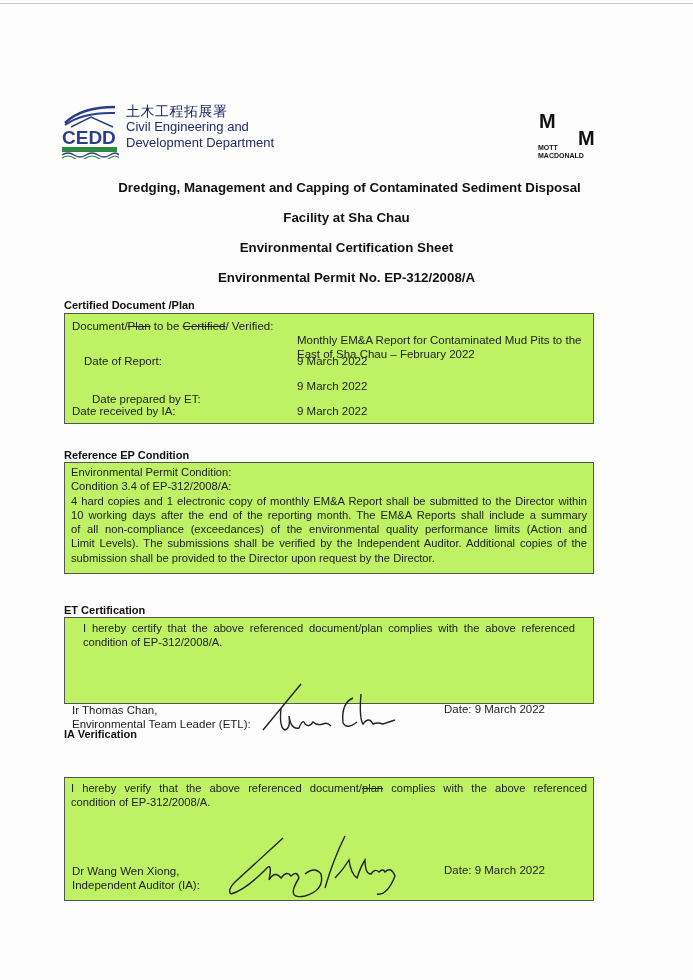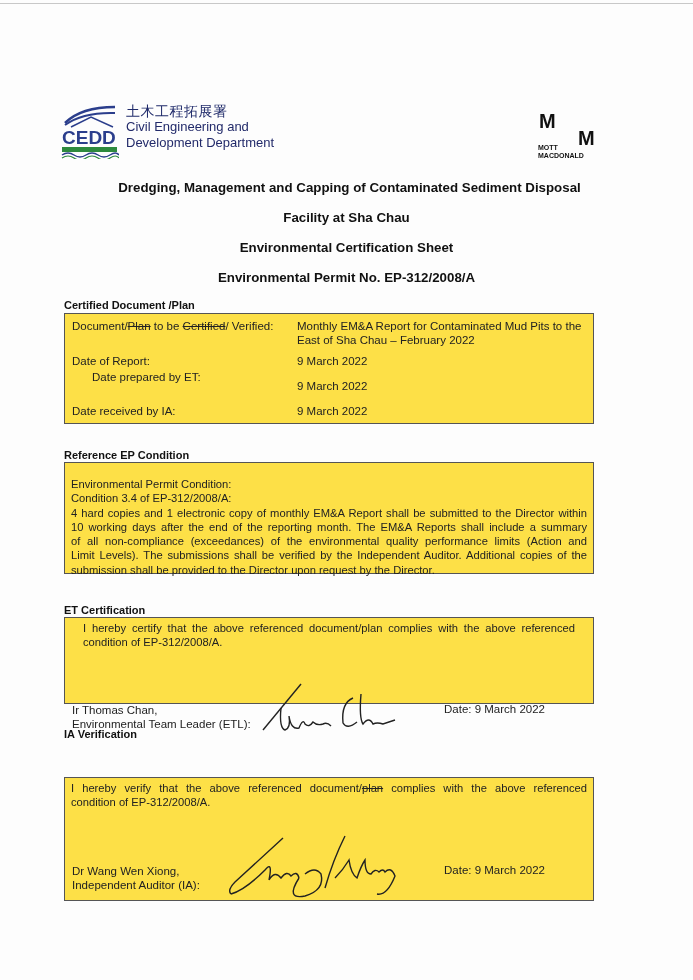--- a/index.html
+++ b/index.html
@@ -22,21 +22,21 @@
   .mm-name { position: absolute; left: 2px; top: 34px; font-size: 7px; font-weight: bold; line-height: 8px; color: #111; }
 
   
   .title { position: absolute; left: 0; width: 693px; text-align: center; font-weight: bold; font-size: 13.3px; color: #111; }
   .t1 { top: 180px; left: 3px; }
   .t2 { top: 210px; }
   .t3 { top: 240px; }
   .t4 { top: 270px; }
 
   .section-label { position: absolute; left: 64px; font-weight: bold; font-size: 11px; color: #111; }
-  .box { position: absolute; left: 64px; width: 530px; border: 1px solid #555; background: #fde047; }
+  .box { position: absolute; left: 64px; width: 530px; border: 1px solid #555; background: #bef264; }
 
   
   .ref-row { position: absolute; left: 7px; font-size: 11.5px; color: #222; line-height: 14px; }
   .ref-val { position: absolute; left: 232px; font-size: 11.5px; color: #222; line-height: 14px; }
   .strike { text-decoration: line-through; }
 
   .para { font-size: 11.2px; line-height: 14.3px; color: #222; }
   .justify { text-align: justify; text-align-last: justify; }
 
   .sig-name { position: absolute; font-size: 11.5px; line-height: 14px; color: #222; }
@@ -78,34 +78,34 @@
   <div class="title t1">Dredging, Management and Capping of Contaminated Sediment Disposal</div>
   <div class="title t2">Facility at Sha Chau</div>
   <div class="title t3">Environmental Certification Sheet</div>
   <div class="title t4">Environmental Permit No. EP-312/2008/A</div>
 
   <div class="section-label" style="top:299px;">Certified Document /Plan</div>
   <div class="box" style="top:313px; height:111px;">
     <div class="ref-row" style="top:5px;">
       <span>Document/</span><span class="strike">Plan</span><span> to be </span><span class="strike">Certified</span><span>/ Verified:</span>
     </div>
-    <div class="ref-val" style="top:5px;">
+    <div class="ref-val" style="top:19px;">
       <div>Monthly EM&amp;A Report for Contaminated Mud Pits to the</div>
       <div>East of Sha Chau – February 2022</div>
     </div>
-    <div class="ref-row" style="top:40px;">Date of Report:</div>
+    <div class="ref-row" style="top:40px;margin-left:12px;">Date of Report:</div>
     <div class="ref-val" style="top:40px;">9 March 2022</div>
-    <div class="ref-row" style="top:56px;padding-left:20px;">Date prepared by ET:</div>
+    <div class="ref-row" style="top:78px;padding-left:20px;">Date prepared by ET:</div>
     <div class="ref-val" style="top:65px;">9 March 2022</div>
     <div class="ref-row" style="top:90px;">Date received by IA:</div>
     <div class="ref-val" style="top:90px;">9 March 2022</div>
   </div>
 
   <div class="section-label" style="top:449px;text-align:right;">Reference EP Condition</div>
-  <div class="box" style="top:462px; height:112px; padding:14px 6px;">
+  <div class="box" style="top:462px; height:112px; padding:2px 6px;">
     <div class="para">Environmental Permit Condition:</div>
     <div class="para" style="margin-top:0;">Condition 3.4 of EP-312/2008/A:</div>
     <div class="para justify">4 hard copies and 1 electronic copy of monthly EM&amp;A Report shall be submitted to the Director within</div>
     <div class="para justify">10 working days after the end of the reporting month. The EM&amp;A Reports shall include a summary</div>
     <div class="para justify">of all non-compliance (exceedances) of the environmental quality performance limits (Action and</div>
     <div class="para justify">Limit Levels). The submissions shall be verified by the Independent Auditor. Additional copies of the</div>
     <div class="para">submission shall be provided to the Director upon request by the Director.</div>
   </div>
 
   <div class="section-label" style="top:604px;">ET Certification</div>

